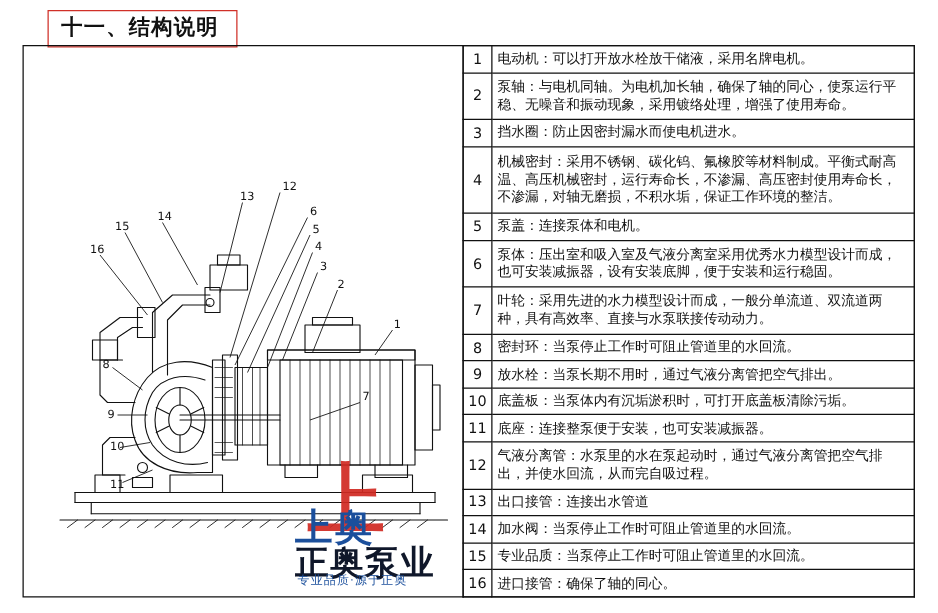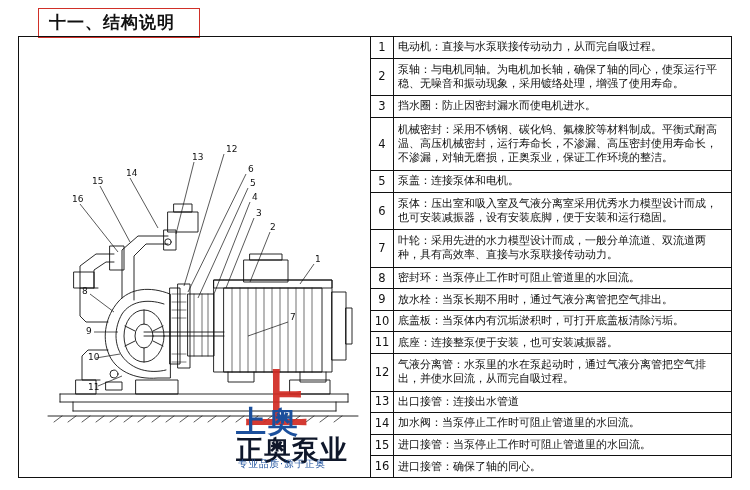--- a/index.html
+++ b/index.html
@@ -10,21 +10,21 @@
   }
   .page{position:relative;width:750px;height:490px;}
 
   
   .title-wrap{
     position:absolute;left:38px;top:8px;
     display:flex;align-items:center;
   }
   .title-box{
     border:1.6px solid #d03028;
-    padding:4px 24px 5px 10px;
+    padding:4px 14px 5px 10px;
     font-size:17px;font-weight:bold;letter-spacing:1px;
     color:#111;background:#fff;
     line-height:1.1;
   }
 
   
   .frame{
     position:absolute;left:18px;top:36px;width:714px;height:442px;
     border:1.2px solid #111;box-sizing:border-box;
   }
@@ -275,33 +275,33 @@
     <div class="cn1">上奥</div>
     <div class="cn2">正奥泵业</div>
     <div class="sub">专业品质·源于正奥</div>
   </div>
 
   <div class="table">
     <table>
       <tbody>
         <tr>
           <td class="num">1</td>
-          <td class="desc">电动机：直接与水泵联接传动动力，从而完自吸过程。</td>
+          <td class="desc">电动机：可以打开放水栓放干储液，采用名牌电机。</td>
         </tr>
         <tr>
           <td class="num">2</td>
           <td class="desc">泵轴：与电机同轴。为电机加长轴，确保了轴的同心，使泵运行平稳、无噪音和振动现象，采用镀络处理，增强了使用寿命。</td>
         </tr>
         <tr>
           <td class="num">3</td>
           <td class="desc">挡水圈：防止因密封漏水而使电机进水。</td>
         </tr>
         <tr>
           <td class="num">4</td>
-          <td class="desc">机械密封：采用不锈钢、碳化钨、氟橡胶等材料制成。平衡式耐高温、高压机械密封，运行寿命长，不渗漏、高压密封使用寿命长，不渗漏，对轴无磨损，正奥泵业，保证工作环境的整洁。</td>
+          <td class="desc">机械密封：采用不锈钢、碳化钨、氟橡胶等材料制成。平衡式耐高温、高压机械密封，运行寿命长，不渗漏、高压密封使用寿命长，不渗漏，对轴无磨损，不积水垢，保证工作环境的整洁。</td>
         </tr>
         <tr>
           <td class="num">5</td>
           <td class="desc">泵盖：连接泵体和电机。</td>
         </tr>
         <tr>
           <td class="num">6</td>
           <td class="desc">泵体：压出室和吸入室及气液分离室采用优秀水力模型设计而成，也可安装减振器，设有安装底脚，便于安装和运行稳固。</td>
         </tr>
         <tr>
@@ -331,21 +331,21 @@
         <tr>
           <td class="num">13</td>
           <td class="desc">出口接管：连接出水管道</td>
         </tr>
         <tr>
           <td class="num">14</td>
           <td class="desc">加水阀：当泵停止工作时可阻止管道里的水回流。</td>
         </tr>
         <tr>
           <td class="num">15</td>
-          <td class="desc">进口接管：当泵停止工作时可阻止管道里的水回流。</td>
+          <td class="desc">专业品质：当泵停止工作时可阻止管道里的水回流。</td>
         </tr>
         <tr>
           <td class="num">16</td>
           <td class="desc">进口接管：确保了轴的同心。</td>
         </tr>
       </tbody>
     </table>
   </div>
 
 </div>

